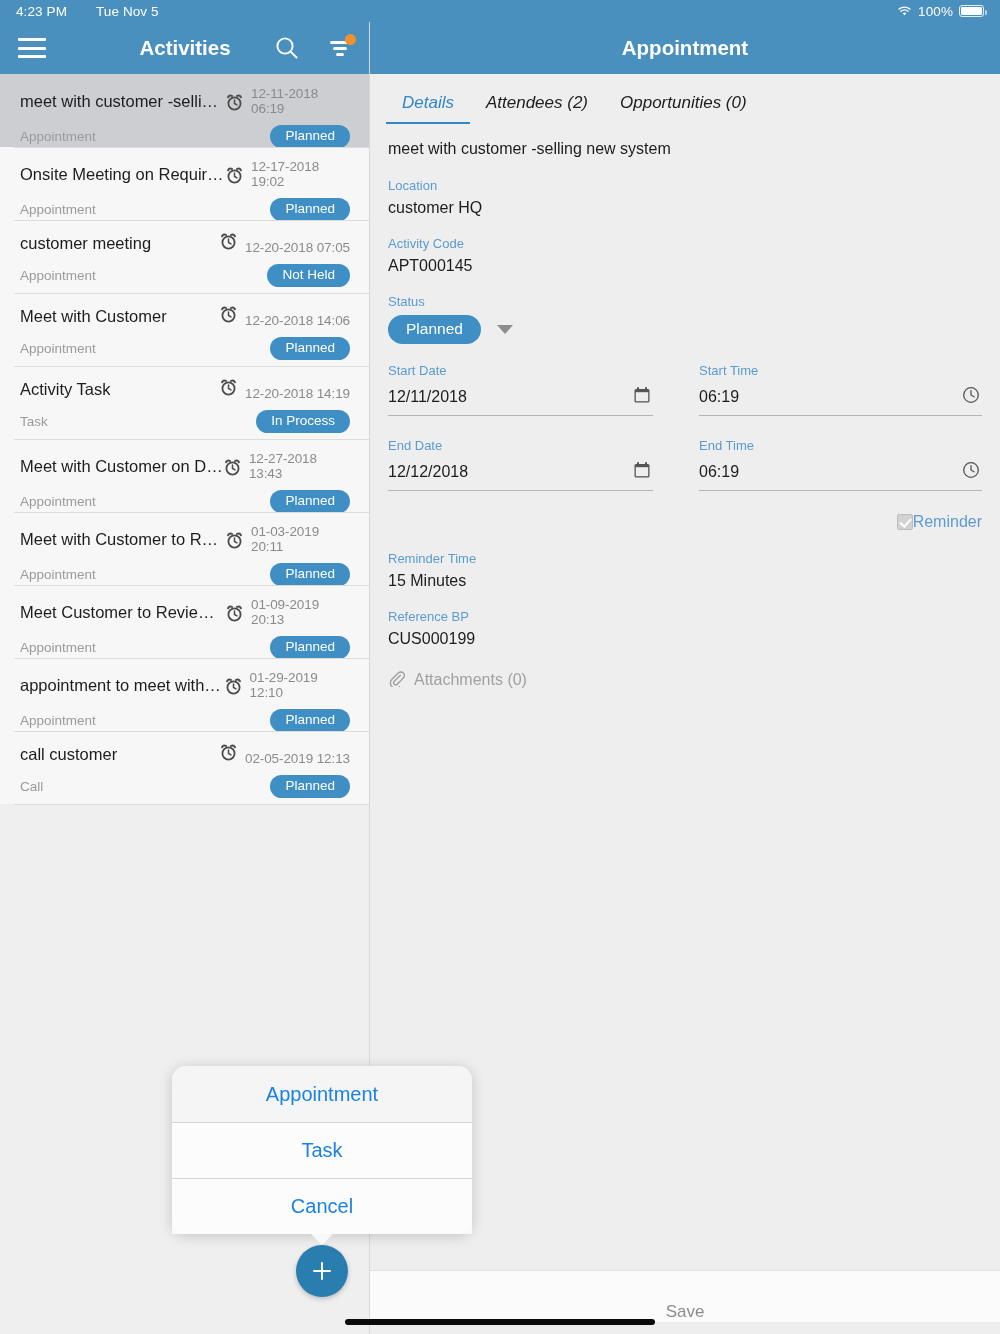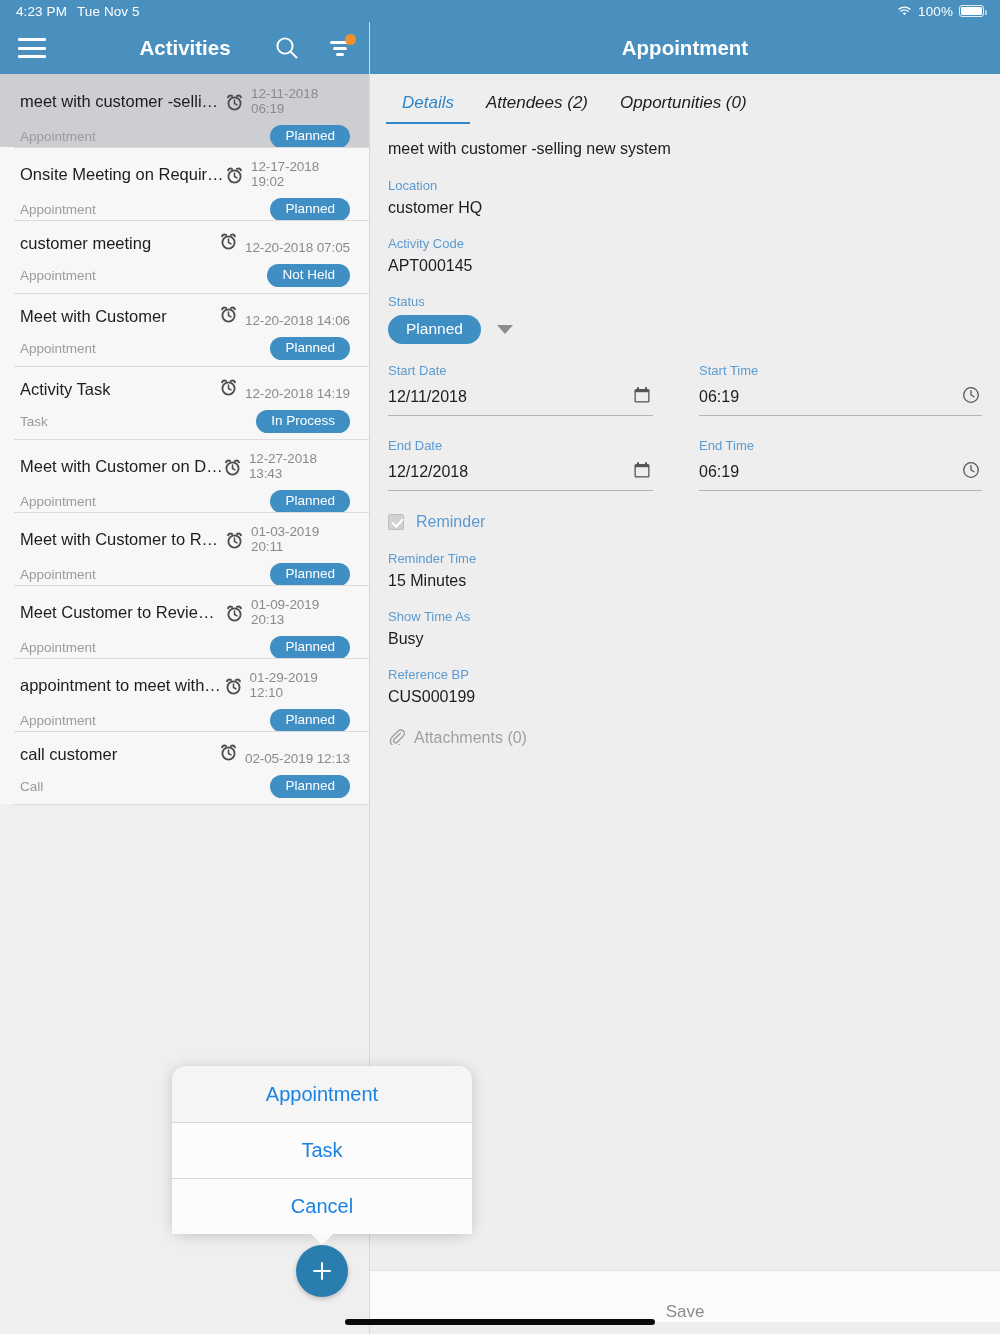--- a/index.html
+++ b/index.html
@@ -11,21 +11,21 @@
   }
   #app { position: relative; width: 1000px; height: 1334px; overflow: hidden; }
 
   
   .statusbar {
     position: absolute; top: 0; left: 0; width: 1000px; height: 22px;
     background: #4a90bf; color: #ffffff;
     display: flex; align-items: center; padding: 0 16px;
     font-size: 13.5px; letter-spacing: .1px;
   }
-  .sb-left { display: flex; align-items: center; gap: 10px; justify-content: flex-end; }
+  .sb-left { display: flex; align-items: center; gap: 29px; justify-content: flex-end; }
   .sb-right { margin-left: auto; display: flex; align-items: center; gap: 6px; }
   .wifi-ic { display: inline-block; width: 15px; height: 12px; }
   .batt {
     width: 25px; height: 12px; border: 1.4px solid rgba(255,255,255,.85);
     border-radius: 3px; position: relative; display: inline-block;
   }
   .batt::after {
     content: ""; position: absolute; right: -3.5px; top: 3.5px;
     width: 2px; height: 5px; background: rgba(255,255,255,.6);
     border-radius: 0 1.5px 1.5px 0;
@@ -118,21 +118,21 @@
   .grid2 { display: flex; gap: 4px; }
   .col { width: 50%; padding-right: 30px; }
   .col:last-child { padding-right: 0; padding-left: 12px; }
   .input-line {
     display: flex; align-items: center; border-bottom: 1.3px solid #b5b5b5;
     padding: 0 2px 7px 0; margin-top: 8px; cursor: pointer;
   }
   .input-line .val { font-size: 16px; color: #1d1d1d; }
   .input-line .ic { margin-left: auto; }
 
-  .chk-row { display: flex; align-items: center; gap: 12px; margin: 22px 0 20px 0; cursor: pointer; }
+  .chk-row { display: flex; align-items: center; gap: 0; margin: 22px 0 20px 0; cursor: pointer; justify-content: flex-end; }
   .chkbox {
     width: 16px; height: 16px; background: #d2d2d2; border: 1px solid #bdbdbd;
     border-radius: 2px; position: relative;
   }
   .chkbox::after {
     content: ""; position: absolute; left: 4.5px; top: 1.5px; width: 5px; height: 9px;
     border: solid #ffffff; border-width: 0 2px 2px 0; transform: rotate(42deg);
   }
   .chk-label { font-size: 16px; color: #5b9bd1; }
 
@@ -501,24 +501,20 @@
       <div class="chk-row">
         <span class="chkbox"></span>
         <span class="chk-label">Reminder</span>
       </div>
 
       <div class="fld">
         <div class="fld-label">Reminder Time</div>
         <div class="fld-value">15 Minutes</div>
       </div>
 
-      <div class="fld">
-        <div class="fld-label">Show Time As</div>
-        <div class="fld-value">Busy</div>
-      </div>
 
       <div class="fld">
         <div class="fld-label">Reference BP</div>
         <div class="fld-value">CUS000199</div>
       </div>
 
       <div class="attach-row">
         <span>
           <svg width="17" height="17" viewBox="0 0 17 17">
               <path d="M12.4 5.2 6.3 11.3a2 2 0 0 0 2.9 2.9l6.1-6.1a3.6 3.6 0 0 0-5.1-5.1L3.9 9.3a5.2 5.2 0 0 0 7.4 7.4" stroke="#a0a0a0" stroke-width="1.4" fill="none" stroke-linecap="round"></path>

